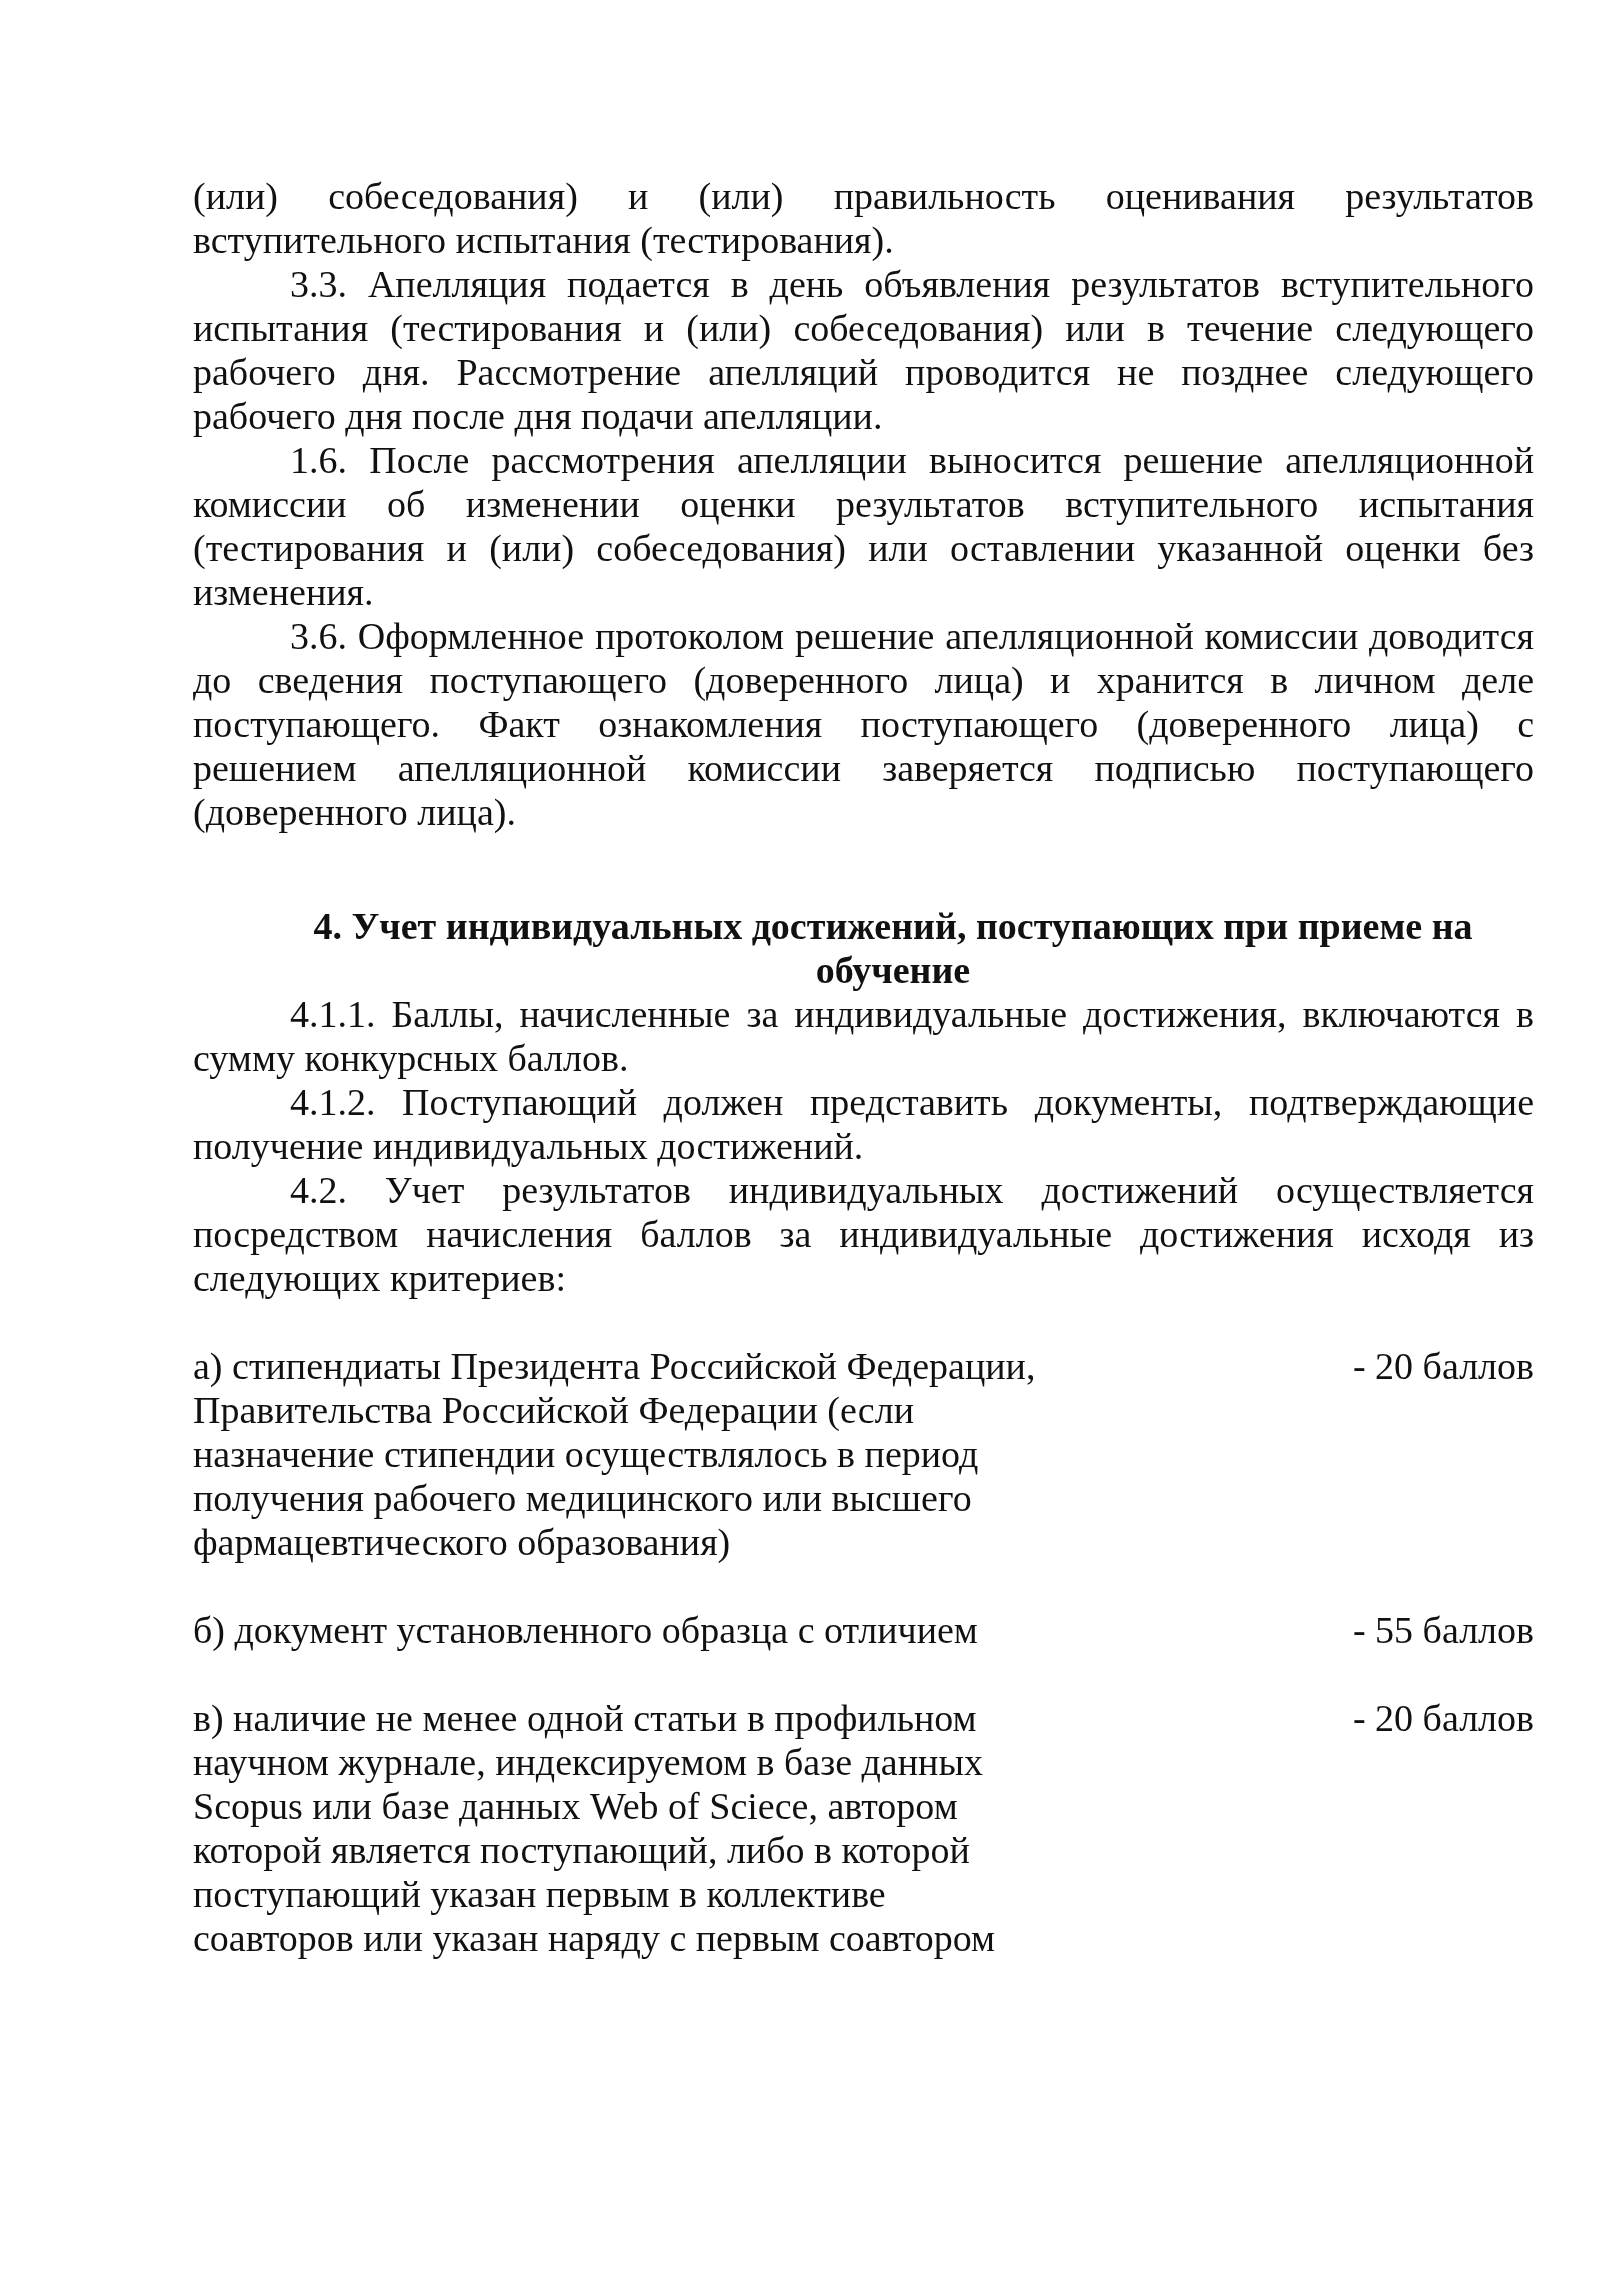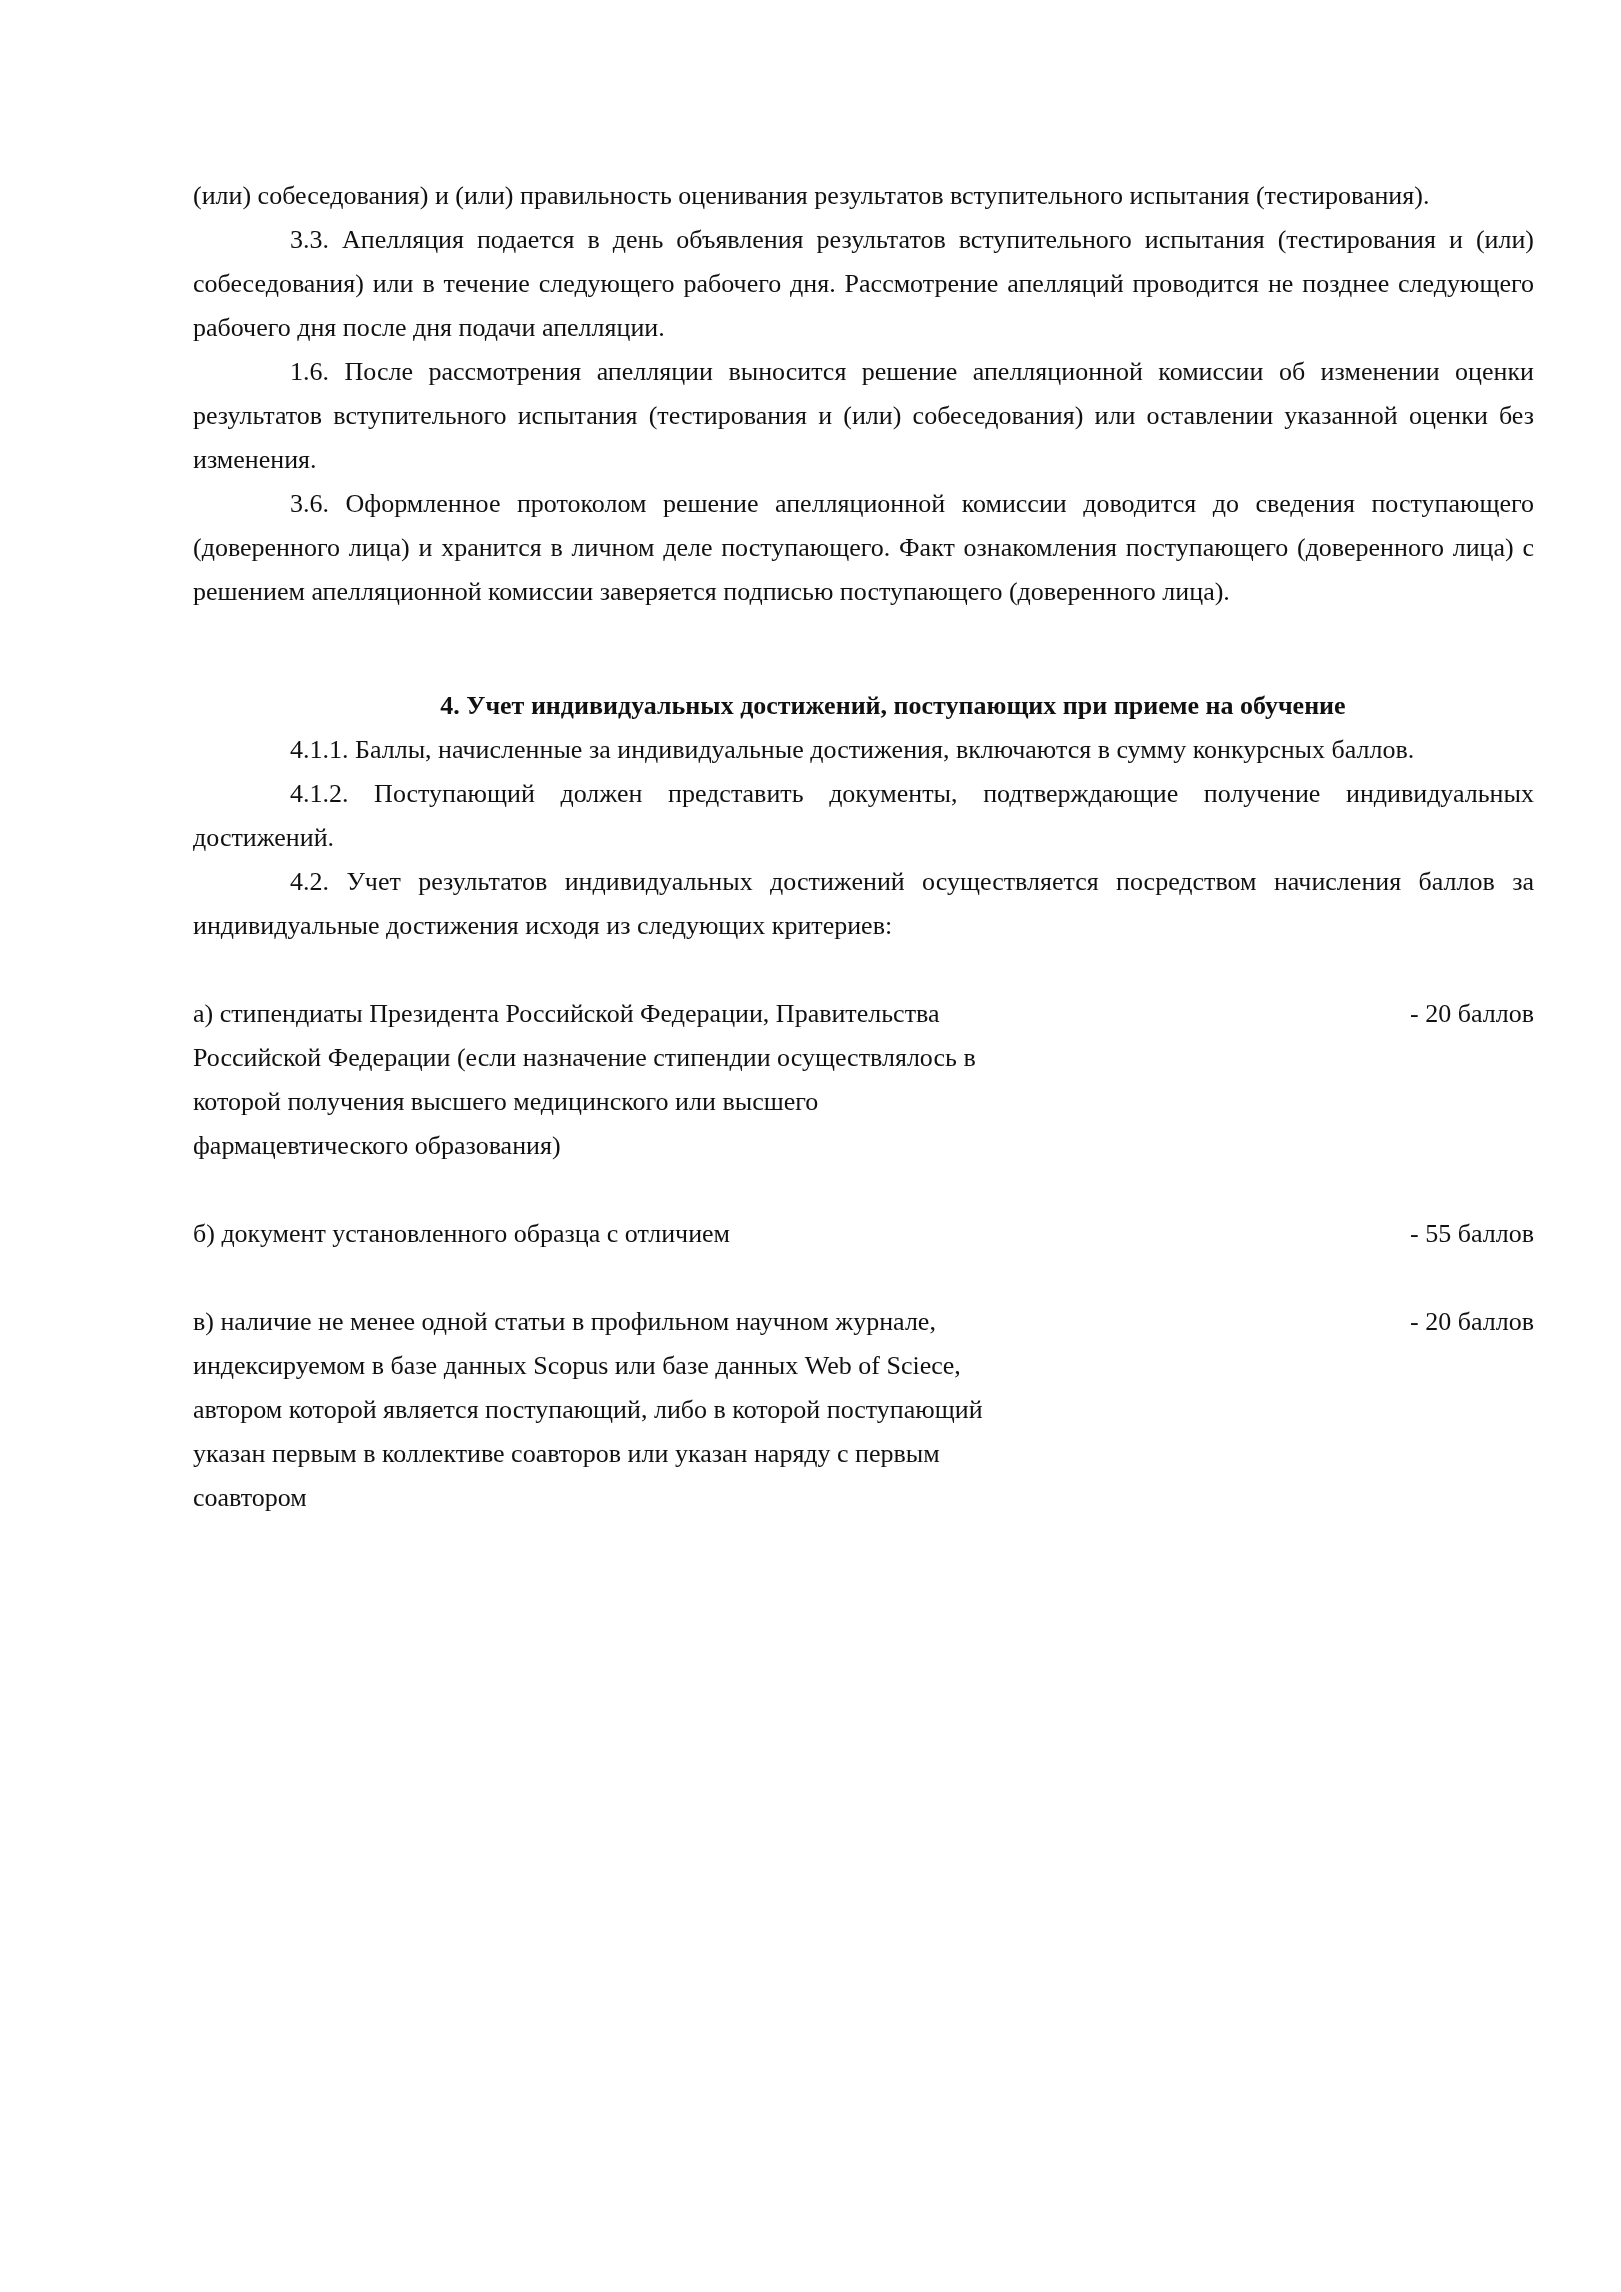--- a/index.html
+++ b/index.html
@@ -1,20 +1,20 @@
 <!DOCTYPE html>
 <html><head>
 <meta charset="utf-8">
 <style>
   html, body { margin:0; padding:0; background:#ffffff; }
   body { width:1621px; height:2293px; position:relative; overflow:hidden; }
   .page {
     position:absolute; left:193px; top:174px; width:1341px;
     font-family:"Liberation Serif", "DejaVu Serif", serif;
-    font-size:26px; line-height:44px; color:#111111;
+    font-size:38px; line-height:44px; color:#111111;
   }
   p { margin:0; text-align:justify; }
   .ind { text-indent:97px; }
   .ind-s { text-indent:90px; text-align:left; }
   .heading { font-weight:bold; text-align:center; margin-top:70px; padding-left:59px; line-height:44px; }
   .crit { display:flex; justify-content:space-between; align-items:flex-start; text-align:left; }
   .crit .txt { width:843px; text-align:left; }
   .crit .pts { white-space:nowrap;text-align:center; }
   .gap { height:44px; }
 </style>
@@ -29,21 +29,21 @@
 
   <p class="heading">4. Учет индивидуальных достижений, поступающих при приеме на обучение</p>
 
   <p class="ind">4.1.1. Баллы, начисленные за индивидуальные достижения, включаются в сумму конкурсных баллов.</p>
   <p class="ind">4.1.2. Поступающий должен представить документы, подтверждающие получение индивидуальных достижений.</p>
   <p class="ind">4.2. Учет результатов индивидуальных достижений осуществляется посредством начисления баллов за индивидуальные достижения исходя из следующих критериев:</p>
 
   <div class="gap"></div>
 
   <div class="crit">
-    <span class="txt">а) стипендиаты Президента Российской Федерации, Правительства Российской Федерации (если назначение стипендии осуществлялось в которой получения высшего медицинского или высшего фармацевтического образования)</span>
+    <span class="txt">а) стипендиаты Президента Российской Федерации, Правительства Российской Федерации (если назначение стипендии осуществлялось в период получения рабочего медицинского или высшего фармацевтического образования)</span>
     <span class="pts">- 20 баллов</span>
   </div>
   <div class="gap"></div>
   <div class="crit">
     <span class="txt">б) документ установленного образца с отличием</span>
     <span class="pts">- 55 баллов</span>
   </div>
   <div class="gap"></div>
   <div class="crit">
     <span class="txt">в) наличие не менее одной статьи в профильном научном журнале, индексируемом в базе данных Scopus или базе данных Web of Sciece, автором которой является поступающий, либо в которой поступающий указан первым в коллективе соавторов или указан наряду с первым соавтором</span>

